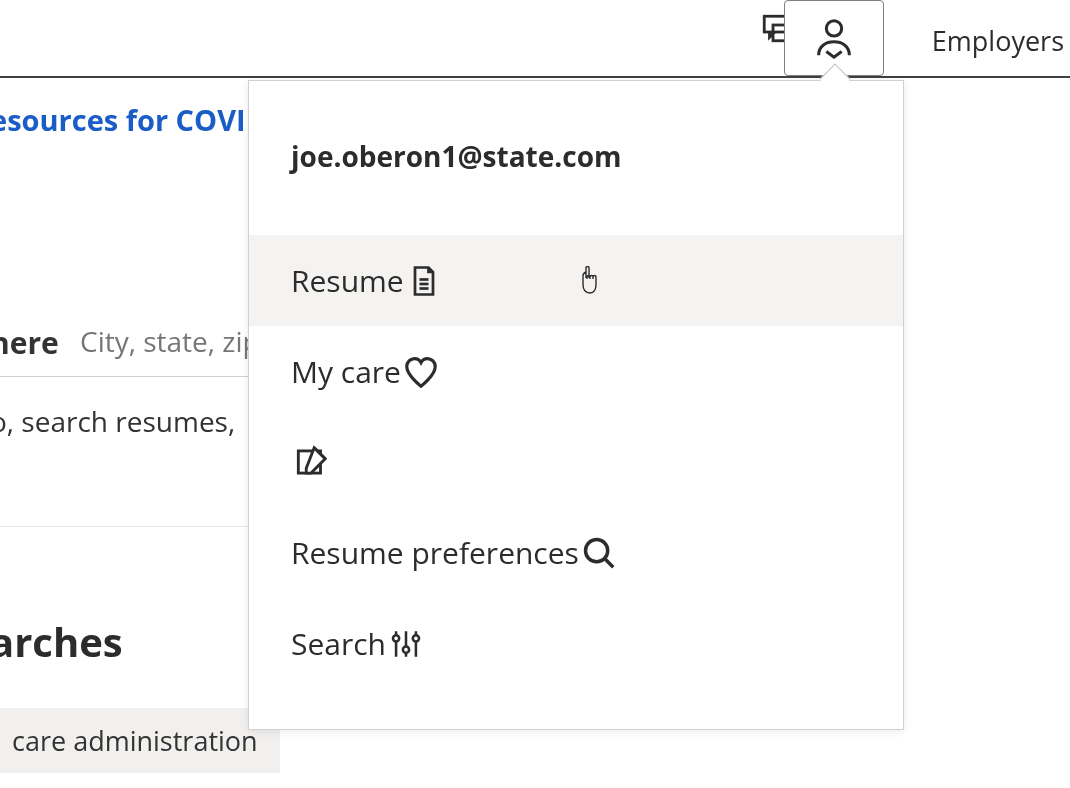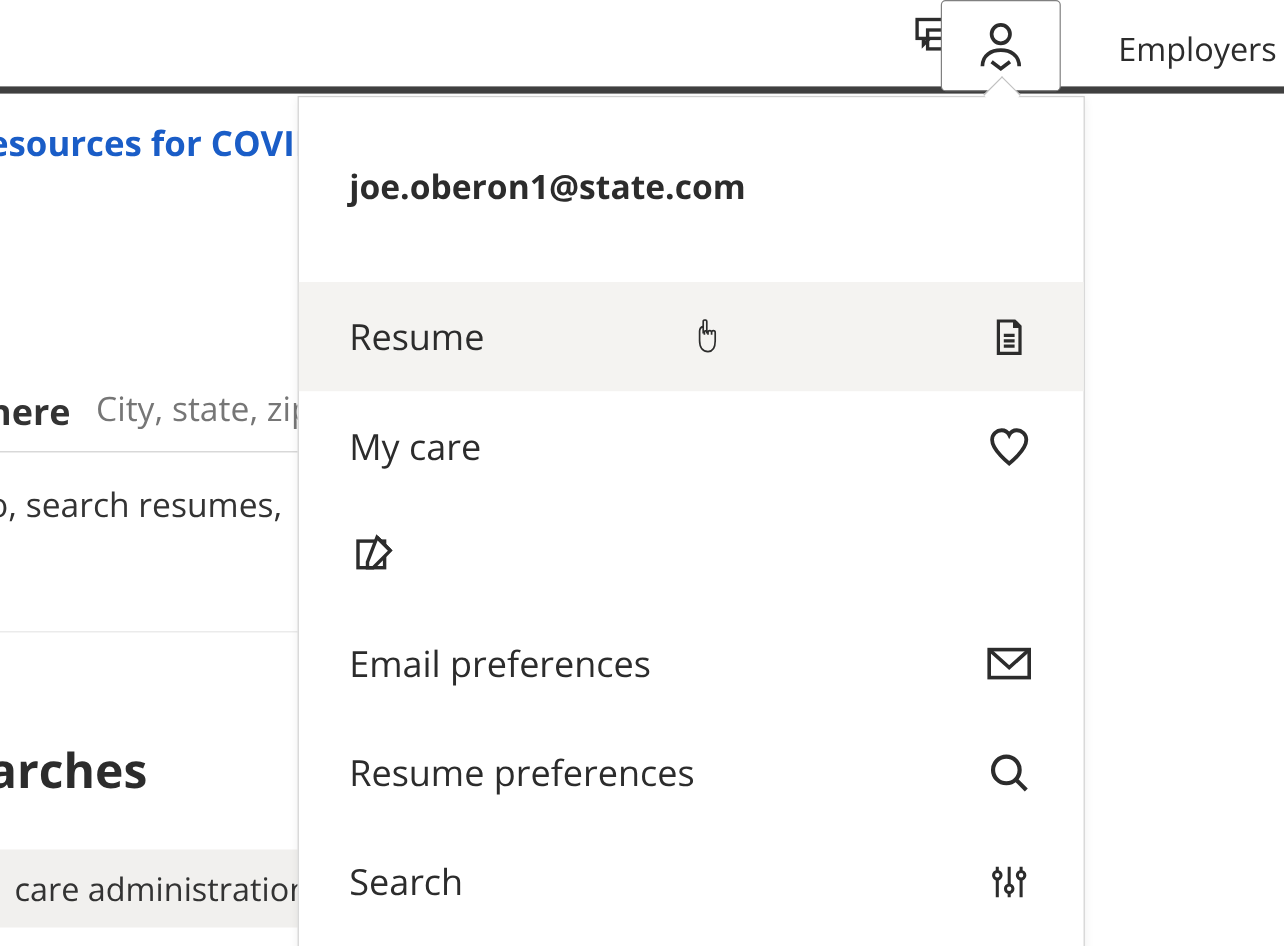--- a/index.html
+++ b/index.html
@@ -9,21 +9,21 @@
       overflow: hidden;
       font-family: "Segoe UI", "Open Sans", Arial, sans-serif;
       background: #fff;
       color: #2c2c2c;
     }
     
     .topbar {
       position: relative;
       height: 78px;
       width: 100%;
-      border-bottom: 6px solid #404040;
+      border-bottom: 2px solid #404040;
     }
     .top-icons {
       position: absolute;
       top: 10px;
       right: 180px;
       display: flex;
       align-items: center;
       gap: 44px;
     }
     .top-icon {
@@ -147,21 +147,20 @@
     }
     .dropdown-email {
       padding: 56px 42px 60px 42px;
       font-size: 28px;
       font-weight: 700;
       color: #2c2c2c;
     }
     .menu-item {
       display: flex;
       align-items: center;
-      justify-content: space-between;
       padding: 25px 42px;
       font-size: 30px;
       color: #2c2c2c;
       cursor: pointer;
     }
     .menu-item.hovered {
       background: #f4f3f1;
     }
     .menu-icon {
       width: 40px;
@@ -260,29 +259,20 @@
   <div class="menu-item">
     <span class="menu-icon">
       <svg width="38" height="38" viewBox="0 0 24 24" fill="none" stroke="#2c2c2c" stroke-width="1.8">
         <rect x="4" y="5" width="14" height="14"></rect>
         <path d="M14 3 L21 10 L12 19 L9 19 L9 16 Z" fill="#fff"></path>
         <path d="M14 3 L21 10"></path>
       </svg>
     </span>
   </div>
 
-  <div class="menu-item">
-    <span>Email preferences</span>
-    <span class="menu-icon">
-      <svg width="40" height="30" viewBox="0 0 24 18" fill="none" stroke="#2c2c2c" stroke-width="1.8">
-        <rect x="2" y="2" width="20" height="14"></rect>
-        <path d="M2 2 L12 11 L22 2"></path>
-      </svg>
-    </span>
-  </div>
 
   <div class="menu-item">
     <span>Resume preferences</span>
     <span class="menu-icon">
       <svg width="38" height="38" viewBox="0 0 24 24" fill="none" stroke="#2c2c2c" stroke-width="2.2">
         <circle cx="10.5" cy="10.5" r="7"></circle>
         <line x1="16" y1="16" x2="21" y2="21"></line>
       </svg>
     </span>
   </div>

